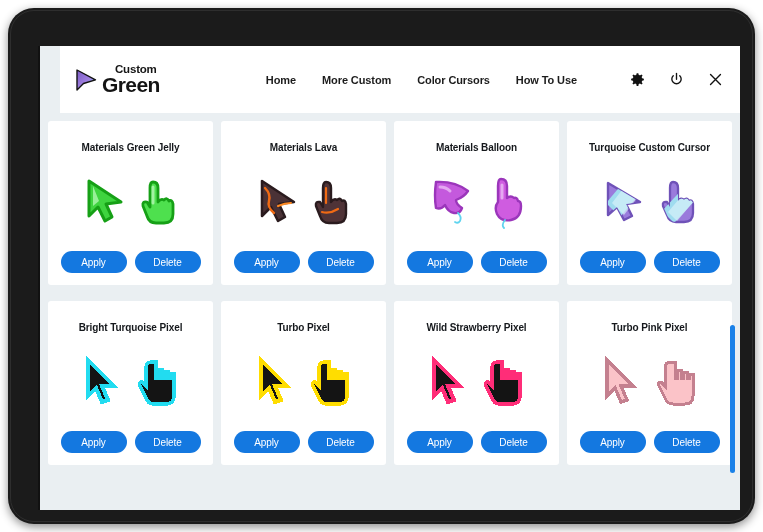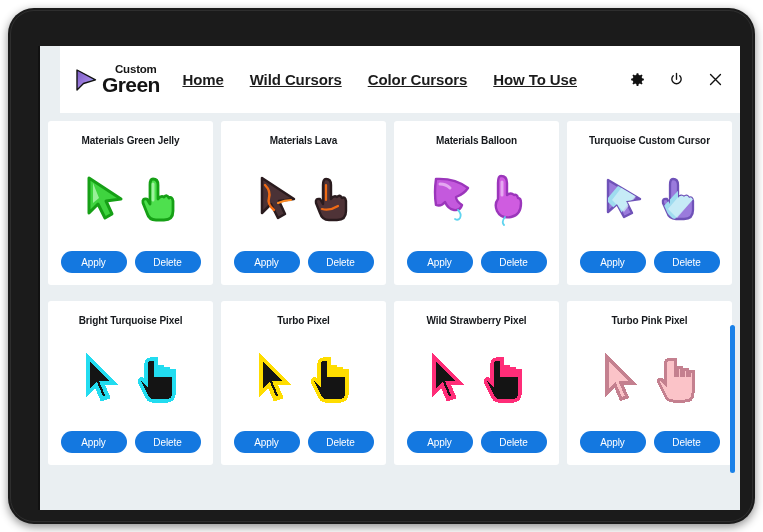--- a/index.html
+++ b/index.html
@@ -72,27 +72,26 @@
     letter-spacing: -0.6px;
   }
 
   #main-nav {
     margin-left: auto;
     display: flex;
     align-items: center;
     gap: 26px;
   }
   .nav-link {
-    font-size: 15px;
+    font-size: 11px;
     font-weight: bold;
     color: #1c1c1c;
     white-space: nowrap;
     cursor: pointer;
     letter-spacing: -0.1px;
-    text-decoration: underline;
   }
   #header-icons {
     margin-left: 26px;
     display: flex;
     align-items: center;
     gap: 22px;
   }
   .hdr-icon { width: 17px; height: 17px; cursor: pointer; display: block; }
 
   
@@ -118,20 +117,21 @@
     display: flex;
     flex-direction: column;
     align-items: center;
   }
   .card-title {
     font-size: 10px;
     font-weight: bold;
     color: #15181c;
     text-align: center;
     letter-spacing: -0.1px;
+    margin-top: 7px;
   }
   .cursor-preview {
     flex: 1;
     display: flex;
     align-items: center;
     justify-content: center;
     gap: 8px;
     width: 100%;
   }
   .cursor-preview svg { display: block; }
@@ -199,21 +199,21 @@
           <path d="M3 3 L3 23 L9.5 16.5 L21.5 12.8 Z" fill="url(#lgrad)" stroke="#121212" stroke-width="1.4" stroke-linejoin="round"></path>
         </svg>
         <span id="logo-wordmark">
           <span id="logo-custom">Custom</span>
           <span id="logo-cursor">Green</span>
         </span>
       </div>
 
       <nav id="main-nav">
         <span class="nav-link">Home</span>
-        <span class="nav-link">Wild Cursors</span>
+        <span class="nav-link">More Custom</span>
         <span class="nav-link">Color Cursors</span>
         <span class="nav-link">How To Use</span>
 
         <div id="header-icons">
           <svg class="hdr-icon" viewBox="0 0 24 24">
             <path fill="#111" d="M12 8.6a3.4 3.4 0 1 0 0 6.8 3.4 3.4 0 0 0 0-6.8zm9 4.6v-2.4l-2.4-.4a6.9 6.9 0 0 0-.8-1.9l1.4-2-1.7-1.7-2 1.4a6.9 6.9 0 0 0-1.9-.8L13.2 3h-2.4l-.4 2.4a6.9 6.9 0 0 0-1.9.8l-2-1.4-1.7 1.7 1.4 2a6.9 6.9 0 0 0-.8 1.9L3 10.8v2.4l2.4.4c.17.67.44 1.3.8 1.9l-1.4 2 1.7 1.7 2-1.4c.6.36 1.23.63 1.9.8l.4 2.4h2.4l.4-2.4c.67-.17 1.3-.44 1.9-.8l2 1.4 1.7-1.7-1.4-2c.36-.6.63-1.23.8-1.9z"></path>
           </svg>
           <svg class="hdr-icon" viewBox="0 0 24 24">
             <path d="M12 3.5v8.2" fill="none" stroke="#111" stroke-width="1.9" stroke-linecap="round"></path>
             <path d="M7.4 6.6a6.6 6.6 0 1 0 9.2 0" fill="none" stroke="#111" stroke-width="1.9" stroke-linecap="round"></path>

